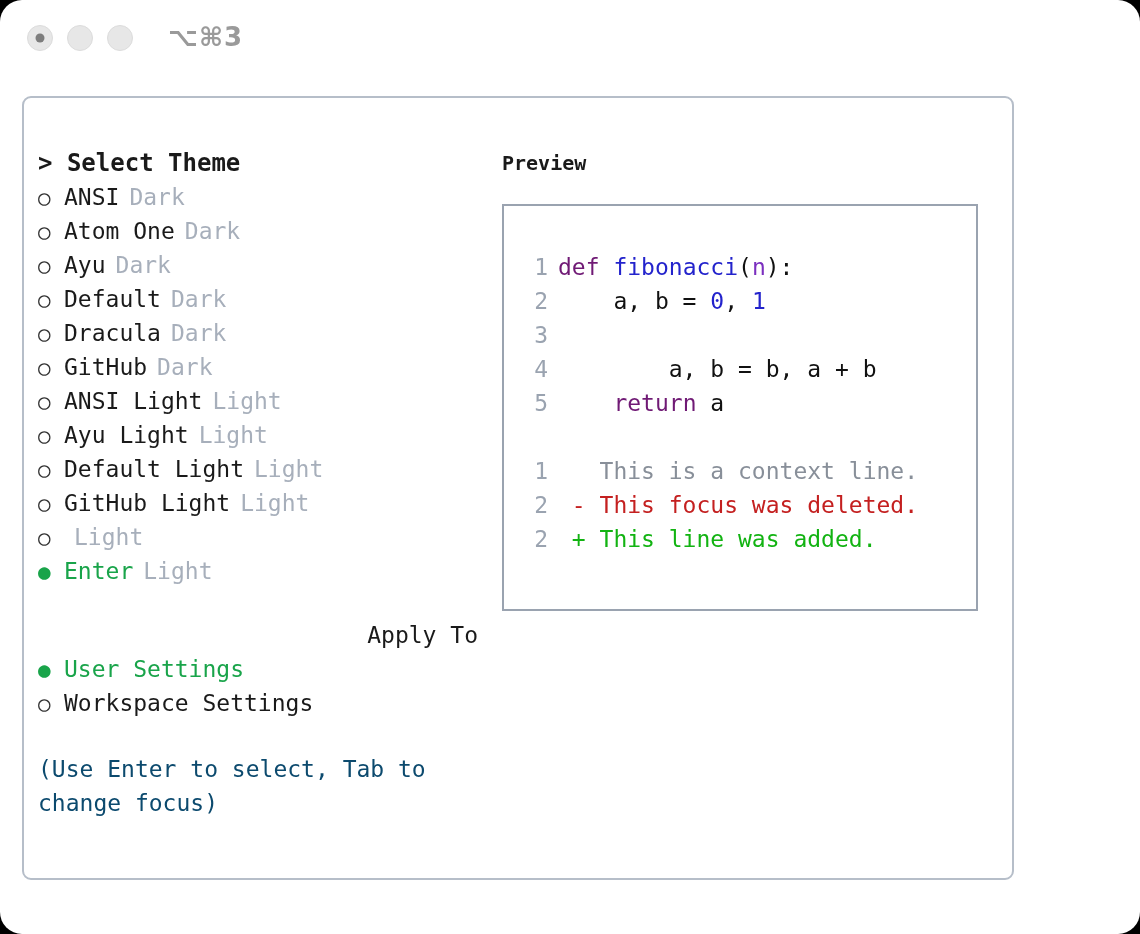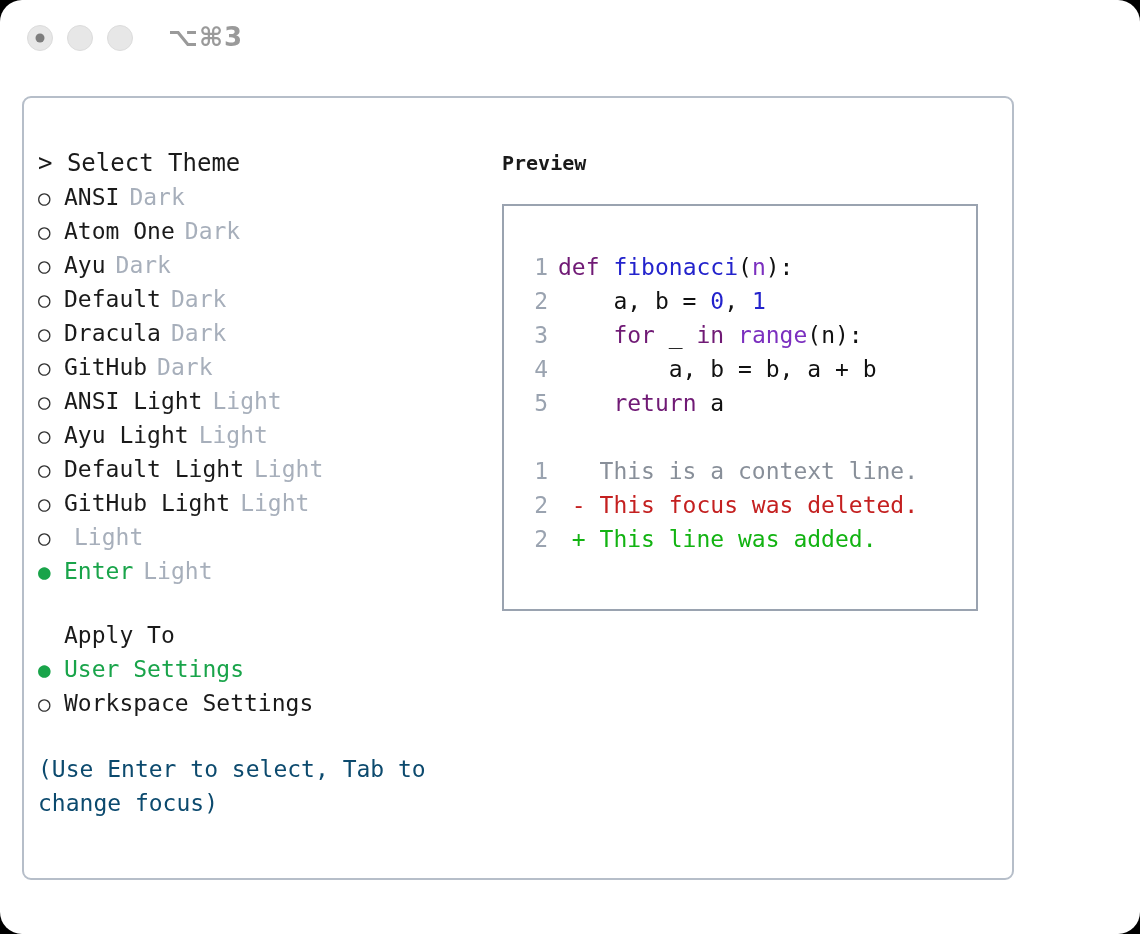--- a/index.html
+++ b/index.html
@@ -83,21 +83,21 @@
 
   
   #left-col {
     position: absolute;
     left: 14px;
     top: 48px;
     width: 440px;
   }
   .section-title {
     font-size: 24px;
-    font-weight: 400;
+    font-weight: 700;
     color: #1a1a1a;
     line-height: 34px;
     white-space: pre;
   }
   .opt-row {
     display: flex;
     align-items: baseline;
     height: 34px;
     line-height: 34px;
     font-size: 23px;
@@ -117,20 +117,21 @@
     color: #a7afbb;
     margin-left: 10px;
   }
   .group-head {
     display: flex;
     height: 34px;
     line-height: 34px;
     font-size: 23px;
     color: #1a1a1a;
     white-space: pre;
+    justify-content: flex-end;
   }
   .group-head .marker { visibility: hidden; }
   .spacer-row { height: 30px; }
   #hint {
     margin-top: 32px;
     font-size: 23px;
     line-height: 34px;
     color: #0c4a6e;
     width: 410px;
   }
@@ -232,21 +233,21 @@
 
       <div id="hint">(Use Enter to select, Tab to change focus)</div>
     </div>
 
     <div id="right-col">
       <div id="preview-title">Preview</div>
       <div id="preview-box">
         <div id="code-block">
             <div class="code-line"><span class="lineno">1</span><span class="code-body"><span class="tok-kw">def </span><span class="tok-fn">fibonacci</span><span class="tok-pln">(</span><span class="tok-param">n</span><span class="tok-pln">):</span></span></div>
             <div class="code-line"><span class="lineno">2</span><span class="code-body"><span class="tok-pln">    a, b = </span><span class="tok-num">0</span><span class="tok-pln">, </span><span class="tok-num">1</span></span></div>
-            <div class="code-line"><span class="lineno">3</span><span class="code-body"><span class="tok-pln">    </span><span class="tok-kw">for</span><span class="tok-pln"> _ </span><span class="tok-kw">in</span><span class="tok-pln"> </span><span class="tok-call">range</span><span class="tok-pln">(n):</span></span></div>
+            <div class="code-line"><span class="lineno">3</span></div>
             <div class="code-line"><span class="lineno">4</span><span class="code-body"><span class="tok-pln">        a, b = b, a + b</span></span></div>
             <div class="code-line"><span class="lineno">5</span><span class="code-body"><span class="tok-pln">    </span><span class="tok-kw">return</span><span class="tok-pln"> a</span></span></div>
           </div>
         <div class="blank-line"></div>
         <div id="diff-block">
             <div class="code-line"><span class="lineno">1</span><span class="code-body diff-ctx">   This is a context line.</span></div>
             <div class="code-line"><span class="lineno">2</span><span class="code-body diff-del"> - This focus was deleted.</span></div>
             <div class="code-line"><span class="lineno">2</span><span class="code-body diff-add"> + This line was added.</span></div>
           </div>
       </div>

